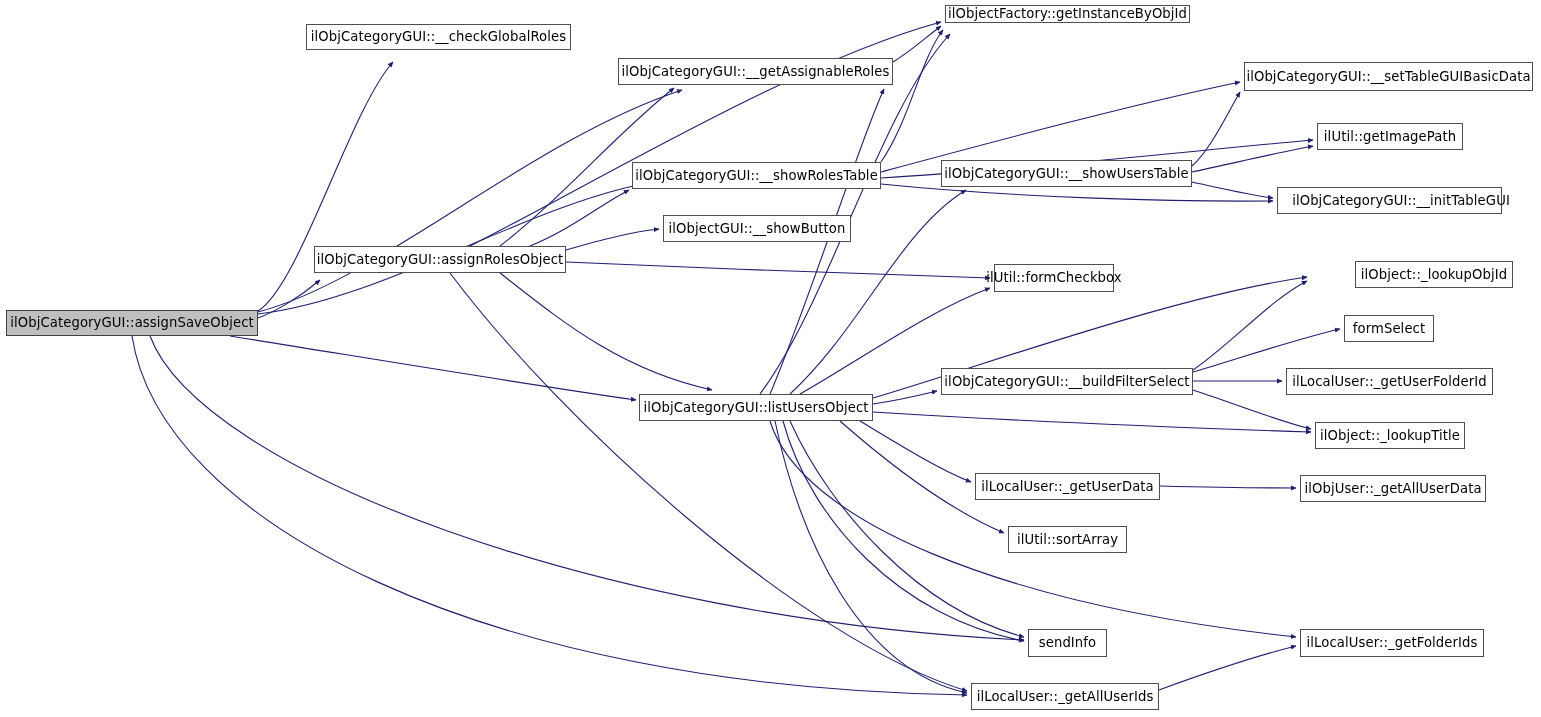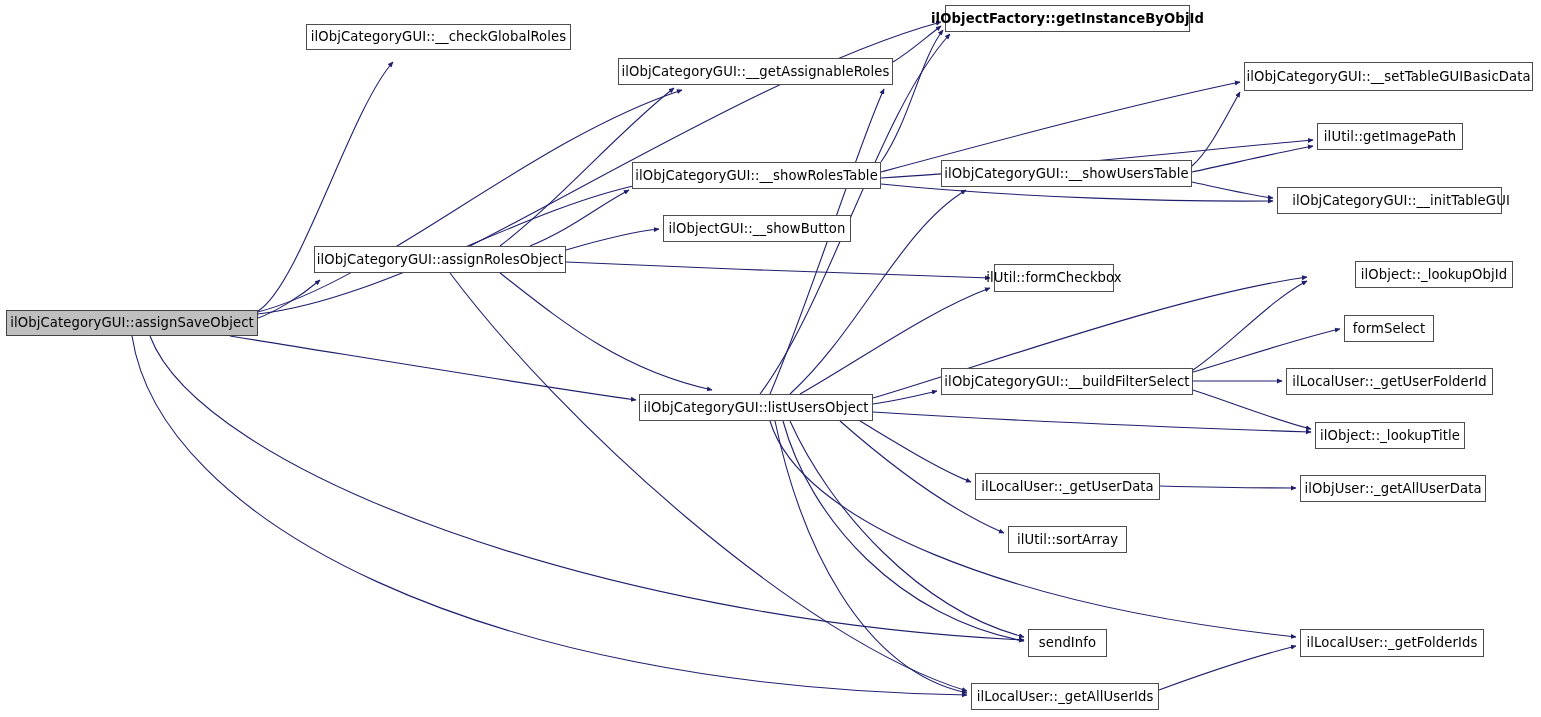--- a/index.html
+++ b/index.html
@@ -113,21 +113,21 @@
       </div>
       <div class="node" style="left: 632px; top: 162px; width: 249px; height: 27px;">
         <span>ilObjCategoryGUI::__showRolesTable</span>
       </div>
       <div class="node" style="left: 663px; top: 215px; width: 188px; height: 27px;">
         <span>ilObjectGUI::__showButton</span>
       </div>
       <div class="node" style="left: 639px; top: 394px; width: 234px; height: 27px;">
         <span>ilObjCategoryGUI::listUsersObject</span>
       </div>
-      <div class="node" style="left: 945px; top: 5px; width: 245px; height: 27px; font-weight: bold;">
+      <div class="node" style="left: 945px; top: 5px; width: 245px; height: 18px;">
         <span>ilObjectFactory::getInstanceByObjId</span>
       </div>
       <div class="node" style="left: 941px; top: 160px; width: 251px; height: 27px;">
         <span>ilObjCategoryGUI::__showUsersTable</span>
       </div>
       <div class="node" style="left: 994px; top: 264px; width: 120px; height: 28px; text-align: right;">
         <span>ilUtil::formCheckbox</span>
       </div>
       <div class="node" style="left: 941px; top: 368px; width: 252px; height: 27px;">
         <span>ilObjCategoryGUI::__buildFilterSelect</span>

